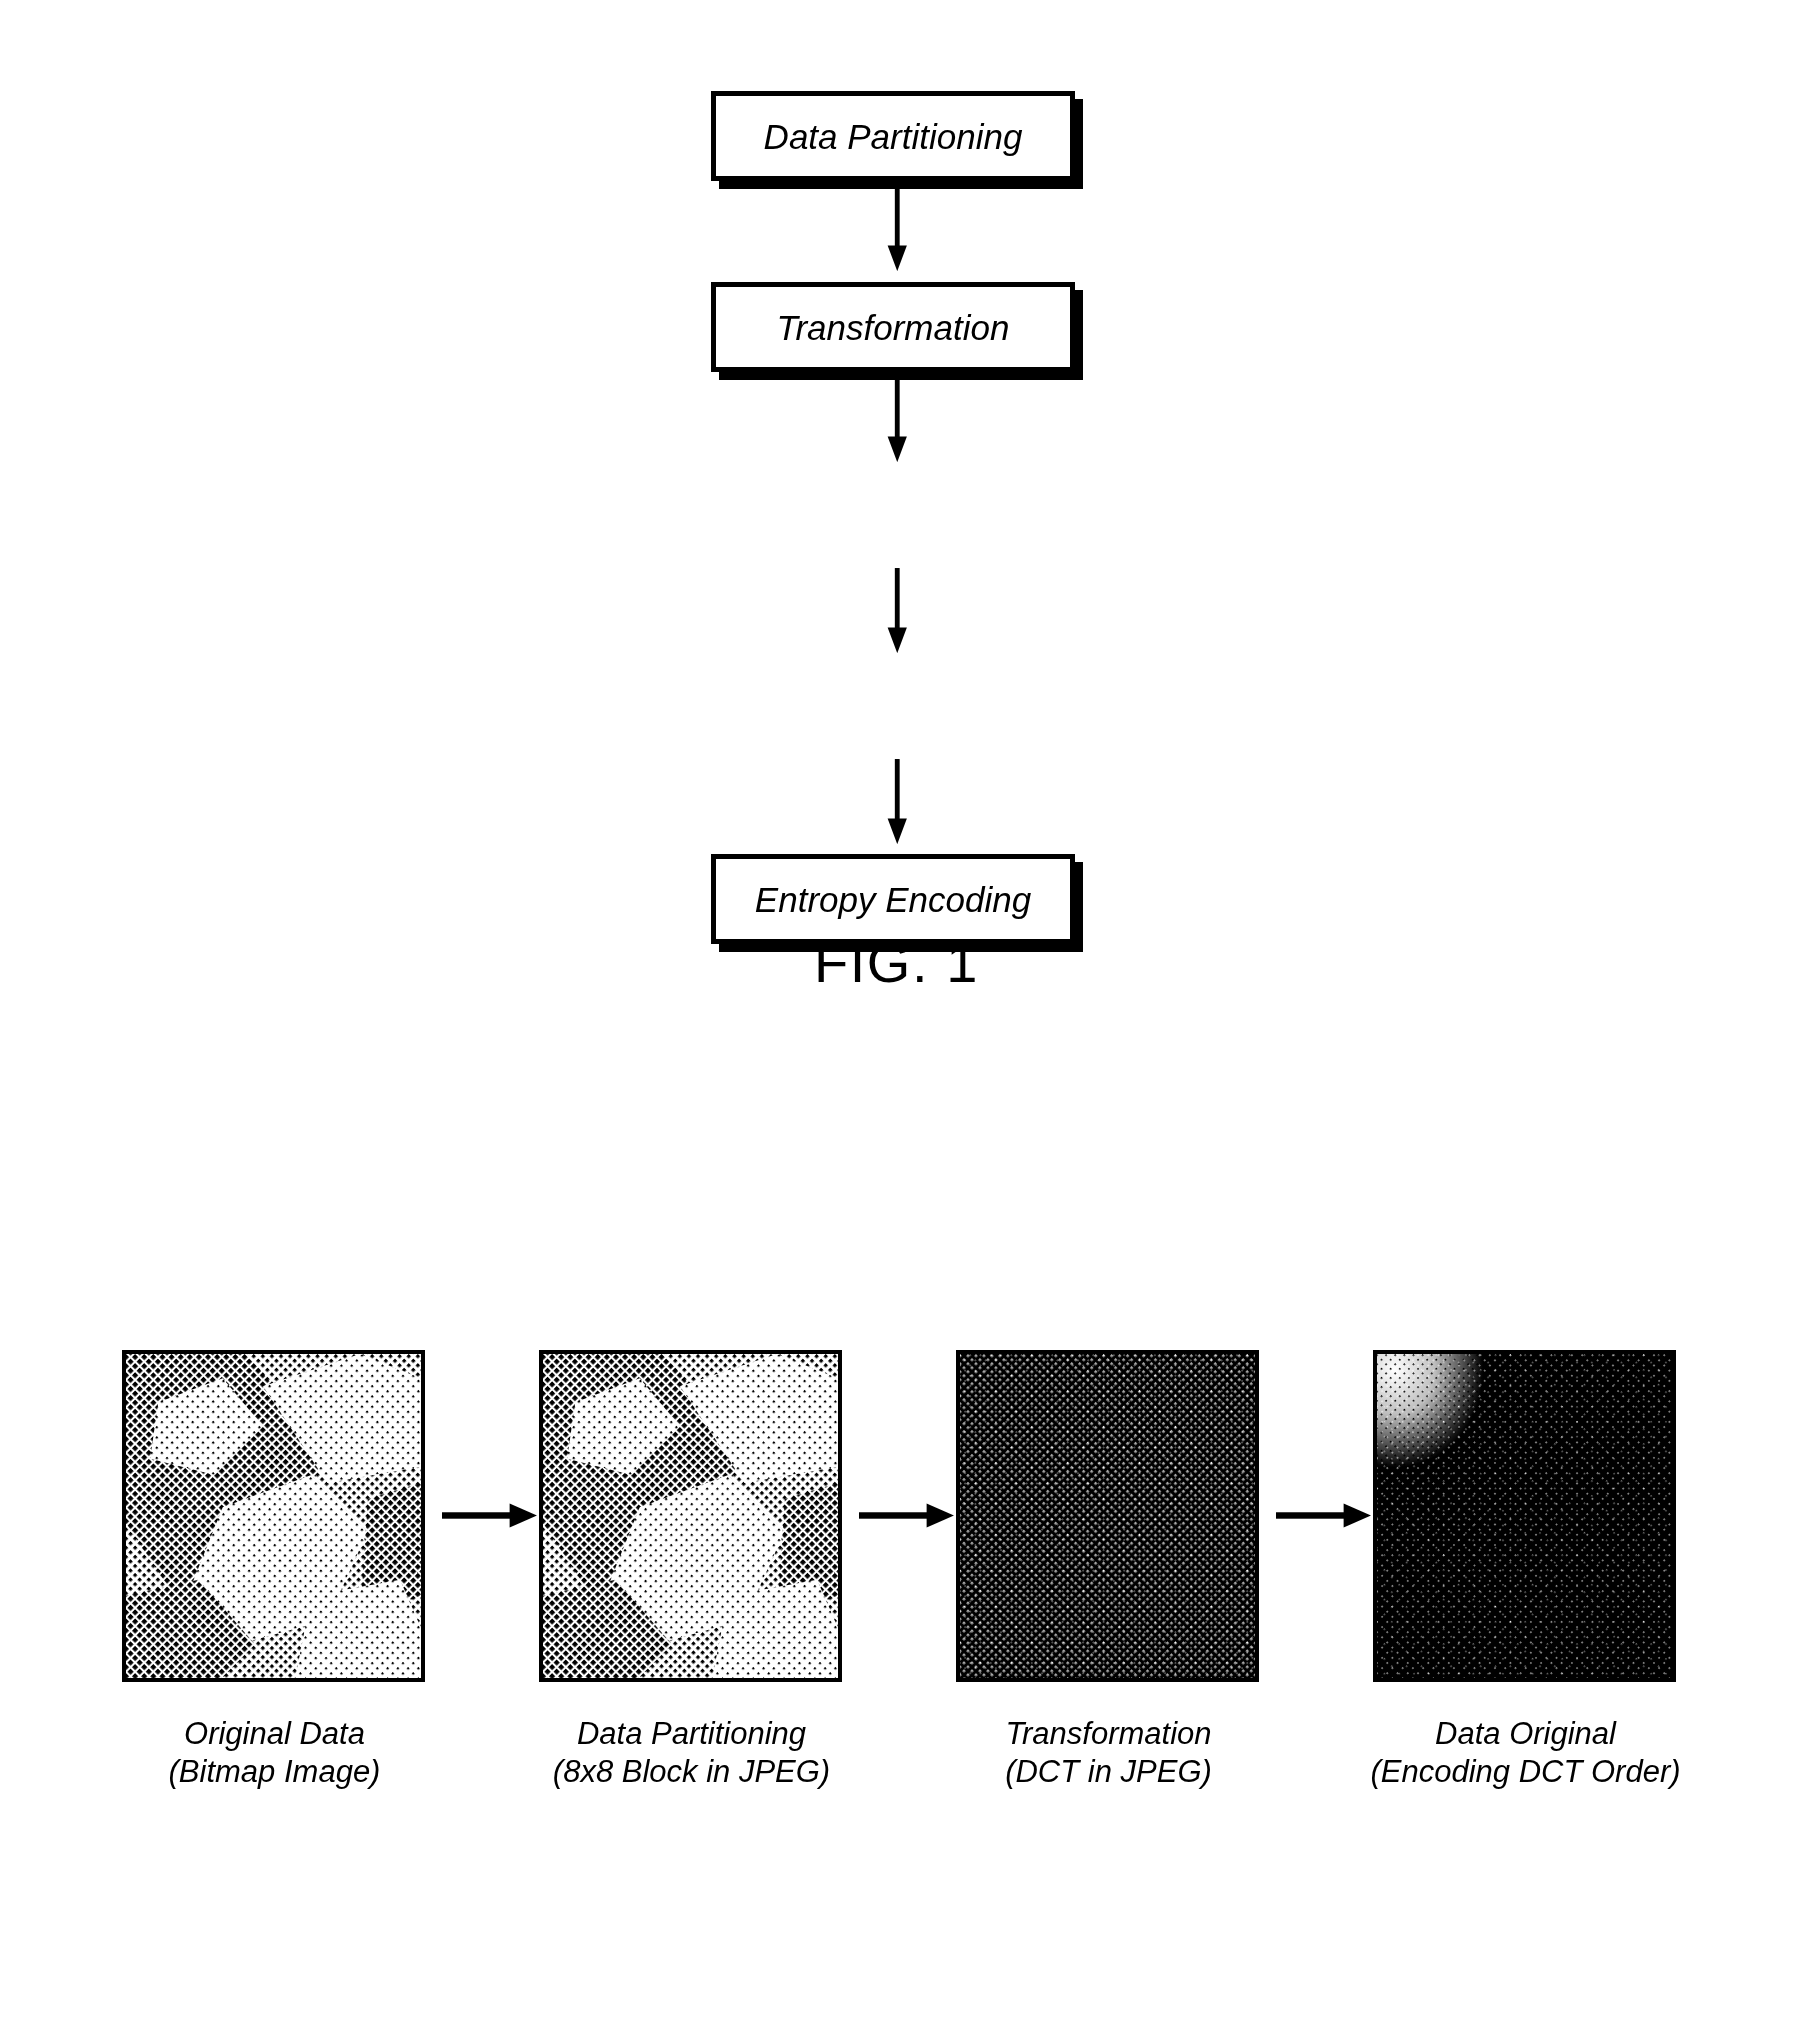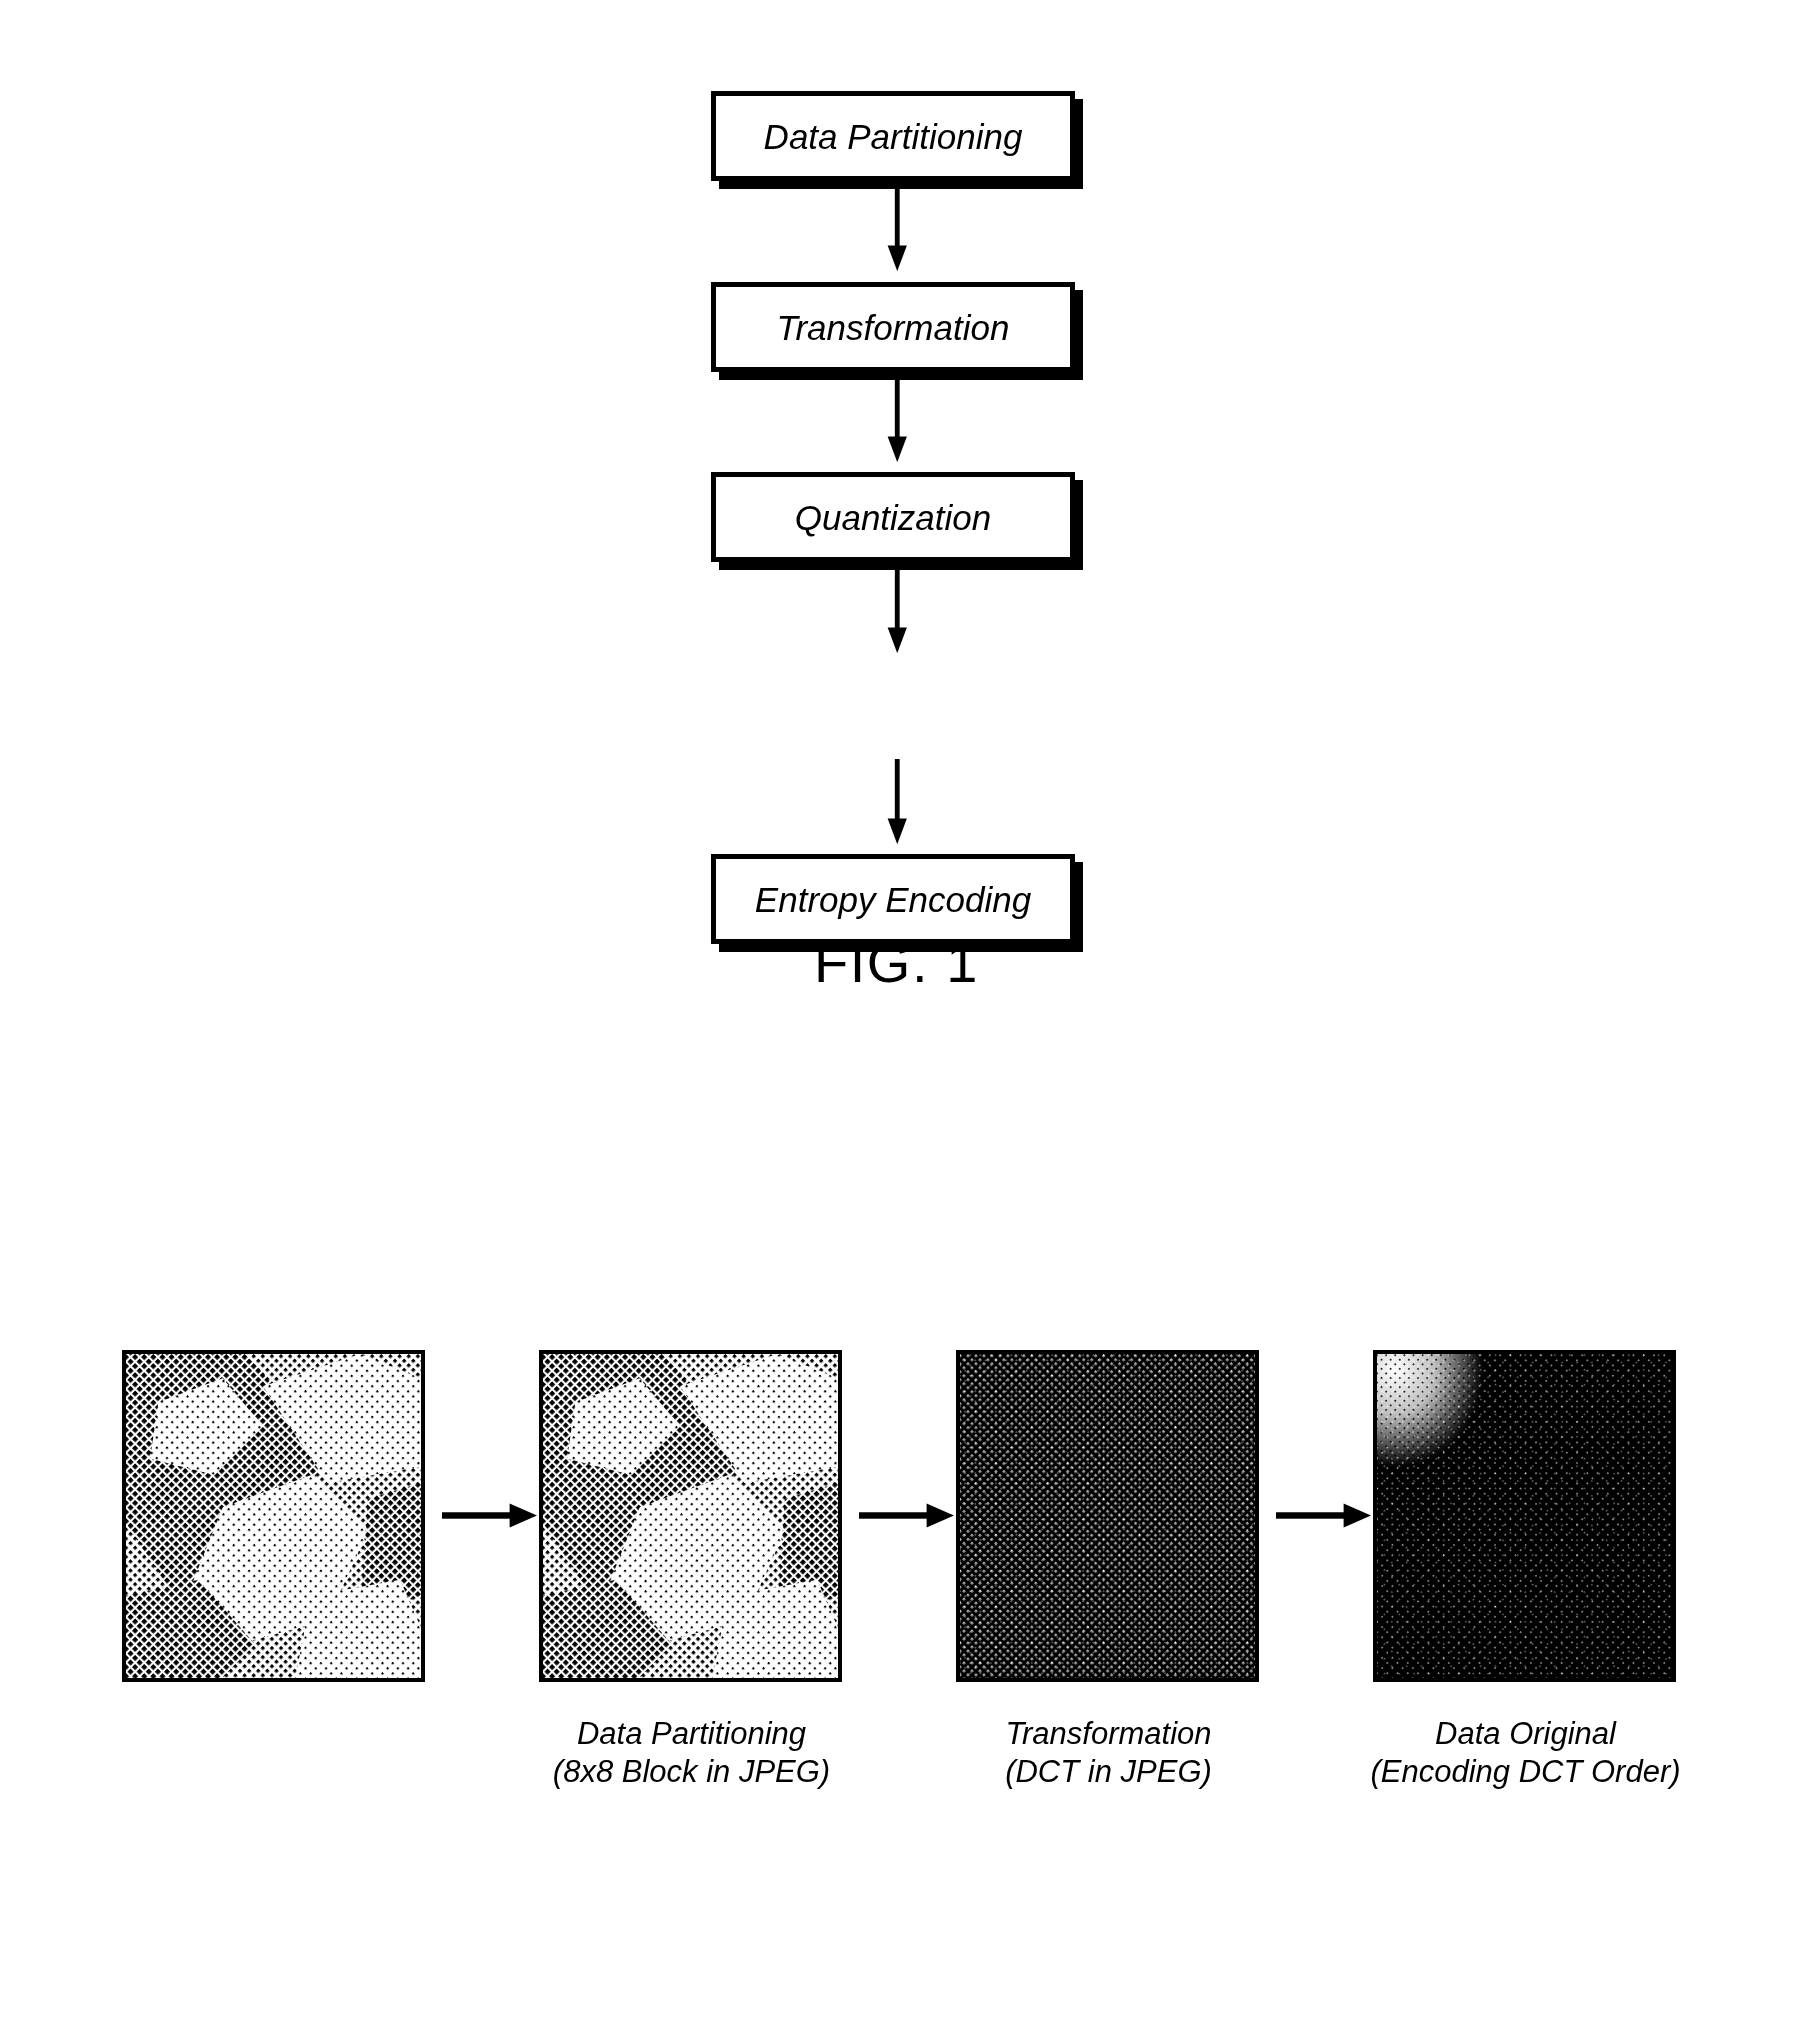--- a/index.html
+++ b/index.html
@@ -144,23 +144,20 @@
     <span class="flow-box-label">Transformation</span>
   </div>
 
   <div class="flow-arrow" style="top:377px;">
     <svg viewBox="0 0 28 106" xmlns="http://www.w3.org/2000/svg">
       <rect x="11" y="0" width="6" height="80" fill="#000000"></rect>
       <polygon points="2,74 26,74 14,106" fill="#000000"></polygon>
     </svg>
   </div>
 
-  <div class="flow-box" style="top:472px;">
-    <span class="flow-box-label">Quantization</span>
-  </div>
 
   <div class="flow-arrow" style="top:568px;">
     <svg viewBox="0 0 28 106" xmlns="http://www.w3.org/2000/svg">
       <rect x="11" y="0" width="6" height="80" fill="#000000"></rect>
       <polygon points="2,74 26,74 14,106" fill="#000000"></polygon>
     </svg>
   </div>
 
 
   <div class="flow-arrow" style="top:759px;">
@@ -236,20 +233,24 @@
           <path d="M0,0 L150,0 L250,120 L190,250 L60,300 L0,210 Z" fill="url(#ht-mid)"></path>
           <path d="M170,40 L290,0 L366,30 L366,140 L250,160 Z" fill="url(#ht-pale)"></path>
           <path d="M120,190 L230,150 L300,220 L250,330 L140,360 L80,290 Z" fill="url(#ht-pale)"></path>
           <path d="M0,300 L90,280 L160,360 L120,402 L0,402 Z" fill="url(#ht-mid)"></path>
           <path d="M300,180 L366,160 L366,300 L290,330 Z" fill="url(#ht-mid)"></path>
           <path d="M230,300 L340,280 L366,340 L366,402 L210,402 Z" fill="url(#ht-pale)"></path>
           <path d="M40,60 L120,30 L170,90 L110,150 L30,130 Z" fill="url(#ht-pale)"></path>
         </g>
       </svg>
     </div>
+    <div class="panel-caption">
+      <span>Original Data</span>
+      <span class="cap-l2">(Bitmap Image)</span>
+    </div>
   </div>
 
   <div class="h-arrow" style="left:442px;">
     <svg viewBox="0 0 118 36" xmlns="http://www.w3.org/2000/svg">
       <rect x="0" y="14" width="92" height="8" fill="#000000"></rect>
       <polygon points="84,3 118,18 84,33" fill="#000000"></polygon>
     </svg>
   </div>
 
   <div class="panel-group" style="left:539px;">

